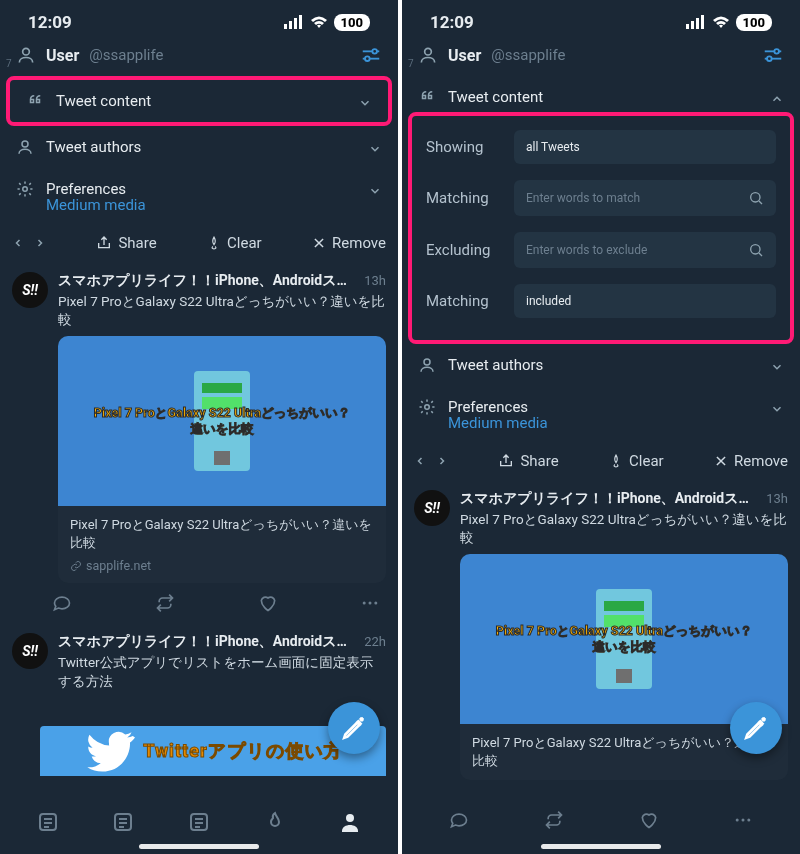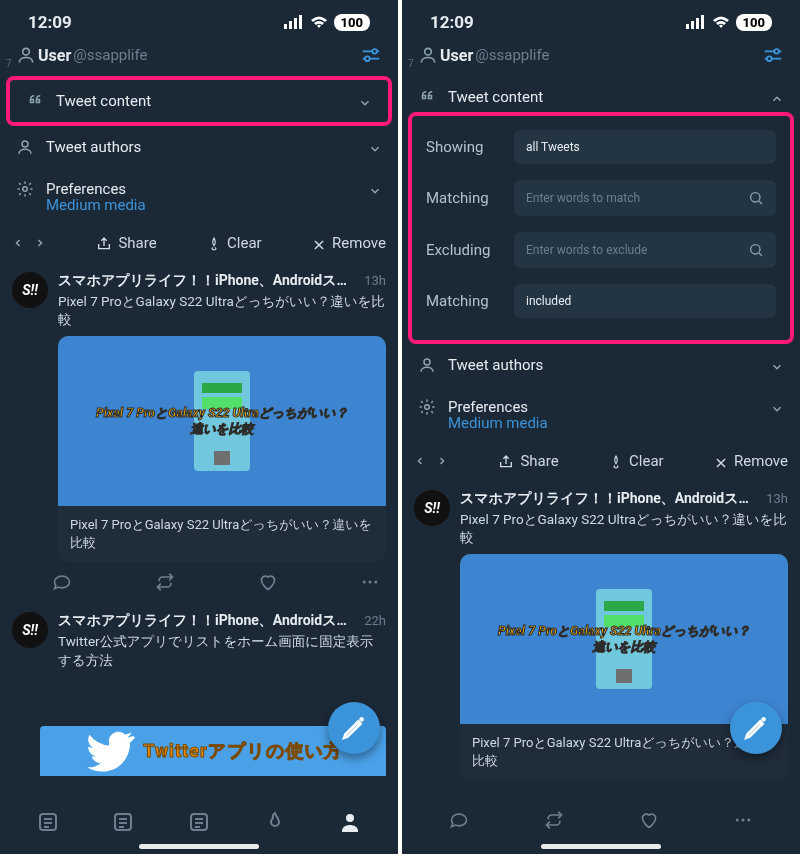--- a/index.html
+++ b/index.html
@@ -3,43 +3,43 @@
 <meta charset="utf-8">
 <style>
   * { box-sizing: border-box; margin: 0; padding: 0; font-family: -apple-system, BlinkMacSystemFont, "Segoe UI", Roboto, sans-serif; }
   body { background: #fff; width: 800px; height: 854px; display: flex; gap: 4px; }
   .phone { width: 462px; height: 854px; background: #1b2836; color: #e7ecf0; position: relative; overflow: hidden; }
   .status-bar { display:flex; justify-content:space-between; align-items:center; padding: 12px 28px 4px; font-weight:700; font-size:17px; }
   .status-right { display:flex; align-items:center; gap:6px; }
   .signal svg, .wifi svg { display:block; }
   .battery { background:#fff; color:#000; border-radius:8px; padding:1px 7px; font-size:13px; font-weight:800; }
   .col-num { position:absolute; top:58px; left:6px; font-size:10px; color:#5a6b7b; }
-  .header { display:flex; align-items:center; gap:2px; padding: 8px 16px 10px; }
+  .header { display:flex; align-items:center; gap:10px; padding: 8px 16px 10px; }
   .header .uname { font-weight:700; font-size:16px; }
   .header .uhandle { color:#6d7f8f; font-size:15px; }
   .slider-icon { margin-left:auto; color:#3b94d9; }
   .section { display:flex; align-items:flex-end; gap:12px; padding:12px 16px; font-size:15px; position:relative; }
   .section .label { color:#e7ecf0; }
   .section .icon { width:18px; color:#8ea3b0; display:flex; justify-content:center; }
   .chev { margin-left:auto; color:#8ea3b0; }
   .pink-box { border:4px solid #ff1a75; border-radius:8px; }
   .sub { color:#3b94d9; font-size:15px; padding-left:46px; padding-bottom:10px; margin-top:-6px; }
   .actions { display:flex; align-items:center; padding:10px 12px; gap:10px; color:#cfd9e1; font-size:15px; }
   .nav-arrows { display:flex; gap:10px; color:#8ea3b0; }
-  .action { display:flex; align-items:flex-end; gap:6px; }
+  .action { display:flex; align-items:center; gap:6px; }
   .spacer { flex:1; }
   .tweet { display:flex; gap:10px; padding:10px 12px 0; }
   .avatar { width:36px; height:36px; border-radius:50%; background:#111; color:#fff; display:flex; align-items:center; justify-content:center; font-style:italic; font-weight:700; font-size:14px; flex:none; }
   .tweet-body { flex:1; min-width:0; }
   .tweet-head { display:flex; align-items:baseline; gap:6px; }
   .tweet-name { font-weight:700; font-size:14px; white-space:nowrap; overflow:hidden; text-overflow:ellipsis; flex:1; }
   .tweet-time { color:#6d7f8f; font-size:13px; flex:none; }
   .tweet-text { font-size:13.5px; color:#cfd9e1; line-height:1.35; margin-top:2px; }
   .card { margin-top:8px; border-radius:10px; overflow:hidden; background:#1f2c3a; }
-  .card-img { background:#3d85d1; height:170px; position:relative; display:flex; align-items:center; justify-content:center;font-style:italic; }
+  .card-img { background:#3d85d1; height:170px; position:relative; display:flex; align-items:center; justify-content:center; }
   .card-img .phone-graphic { width:56px; height:100px; background:#71c7de; border-radius:4px; display:flex; flex-direction:column; align-items:center; padding-top:12px; position:relative; }
   .phone-graphic .bar1 { background:#2aa845; width:40px; height:10px; margin-bottom:4px; }
   .phone-graphic .bar2 { background:#52e06a; width:40px; height:12px; }
   .phone-graphic .home { position:absolute; bottom:6px; width:16px; height:14px; background:#6f6f6f; }
   .overlay-text { position:absolute; text-align:center; font-weight:800; font-size:12.5px; color:#ffb400; -webkit-text-stroke:1px #2b2b2b; line-height:1.35; }
   .card-meta { padding:10px 12px; font-size:13px; color:#cfd9e1; }
   .card-link { color:#6d7f8f; font-size:12.5px; display:flex; align-items:center; gap:4px; margin-top:6px; }
   .tweet-actions { display:flex; justify-content:space-between; padding:10px 18px 10px 52px; color:#6d7f8f; }
   .fab { position:absolute; right:18px; width:52px; height:52px; border-radius:50%; background:#3b94d9; display:flex; align-items:center; justify-content:center; color:#fff; box-shadow:0 4px 10px rgba(0,0,0,.4); }
   .bottom-nav { position:absolute; bottom:0; left:0; right:0; background:#1b2836; display:flex; justify-content:space-around; align-items:center; padding:14px 10px 20px; }
@@ -198,20 +198,26 @@
           <div class="phone-graphic">
               <div class="bar1"></div>
               <div class="bar2"></div>
               <div class="home"></div>
             </div>
           <div class="overlay-text" style="white-space:pre-line;">Pixel 7 ProとGalaxy S22 Ultraどっちがいい？
 違いを比較</div>
         </div>
         <div class="card-meta">
           <div>Pixel 7 ProとGalaxy S22 Ultraどっちがいい？違いを比較</div>
+          <div class="card-link">
+              <svg width="12" height="12" viewBox="0 0 24 24" fill="none" stroke="currentColor" stroke-width="2">
+                <path d="M10 14a5 5 0 0 0 7 0l3-3a5 5 0 0 0-7-7l-1 1M14 10a5 5 0 0 0-7 0l-3 3a5 5 0 0 0 7 7l1-1"></path>
+              </svg>
+              <span>sapplife.net</span>
+            </div>
         </div>
       </div>
     </div>
   </div>
   <div class="tweet-actions">
     <span>
         <svg width="20" height="20" viewBox="0 0 24 24" fill="none" stroke="currentColor" stroke-width="2">
           <path d="M21 12c0 4-4 7-9 7-1.5 0-3-.3-4.3-.9L3 20l1.5-4C3.5 14.7 3 13.4 3 12c0-4 4-7 9-7s9 3 9 7z"></path>
         </svg>
       </span>

